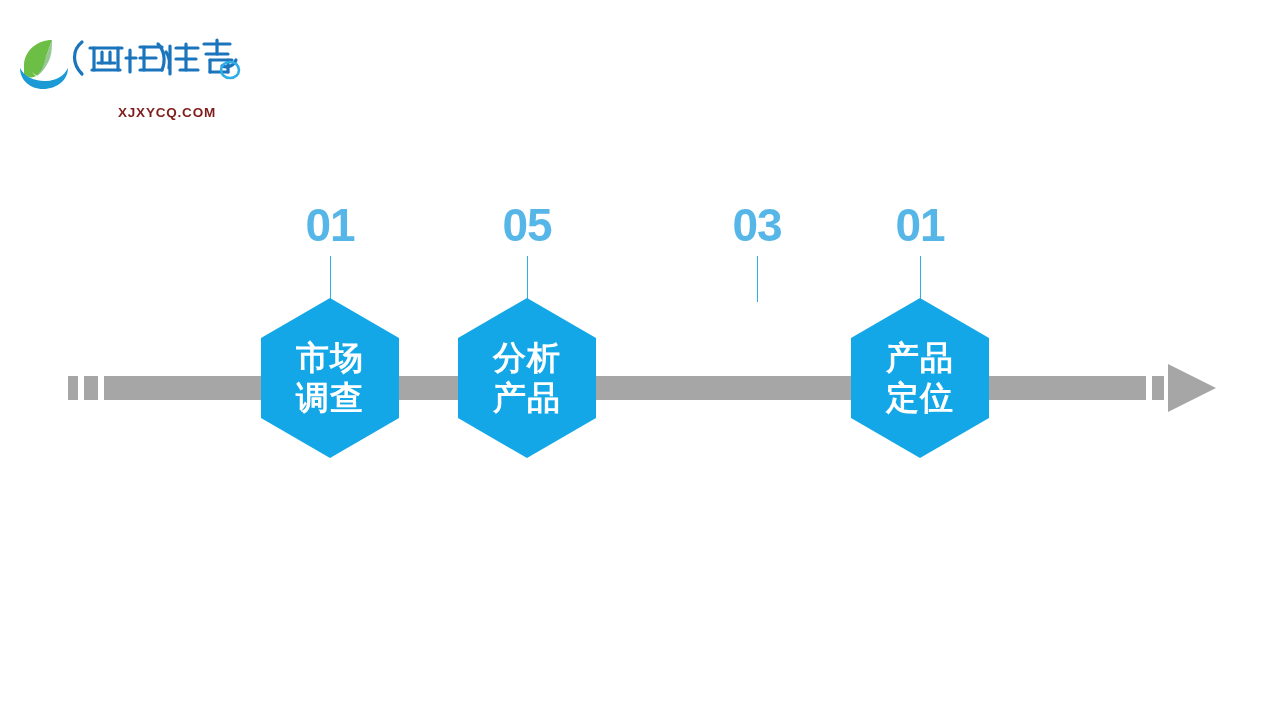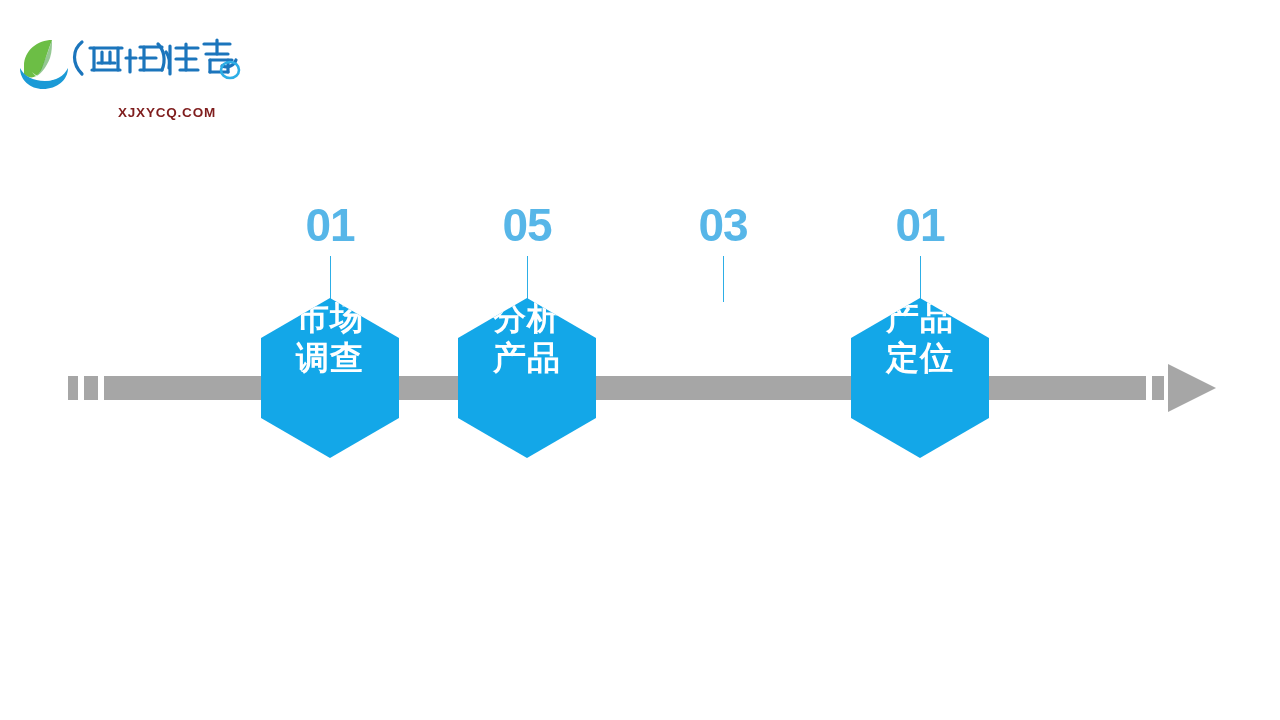--- a/index.html
+++ b/index.html
@@ -132,21 +132,21 @@
     top: 298px;
     left: 31px;
     width: 138px;
     height: 160px;
     background: #13A7E8;
     -webkit-clip-path: polygon(50% 0%, 100% 25%, 100% 75%, 50% 100%, 0% 75%, 0% 25%);
     clip-path: polygon(50% 0%, 100% 25%, 100% 75%, 50% 100%, 0% 75%, 0% 25%);
     display: flex;
     flex-direction: column;
     align-items: center;
-    justify-content: flex-start;
+    justify-content: center;
   }
   .hex-line {
     color: #ffffff;
     font-size: 33px;
     font-weight: bold;
     line-height: 1.22;
     letter-spacing: 1px;
     text-align: center;
     font-family: "DejaVu Sans", "Liberation Sans", sans-serif;
     white-space: nowrap;
@@ -239,21 +239,21 @@
 
     <div class="step" style="left:427px;">
       <div class="step-number">05</div>
       <div class="step-connector"></div>
       <div class="hexagon">
         <div class="hex-line">分析</div>
         <div class="hex-line">产品</div>
       </div>
     </div>
 
-    <div class="step" style="left:623px;">
+    <div class="step" style="left:657px;">
       <div class="step-number">03</div>
       <div class="step-connector"></div>
     </div>
 
     <div class="step" style="left:820px;">
       <div class="step-number">01</div>
       <div class="step-connector"></div>
       <div class="hexagon">
         <div class="hex-line">产品</div>
         <div class="hex-line">定位</div>

